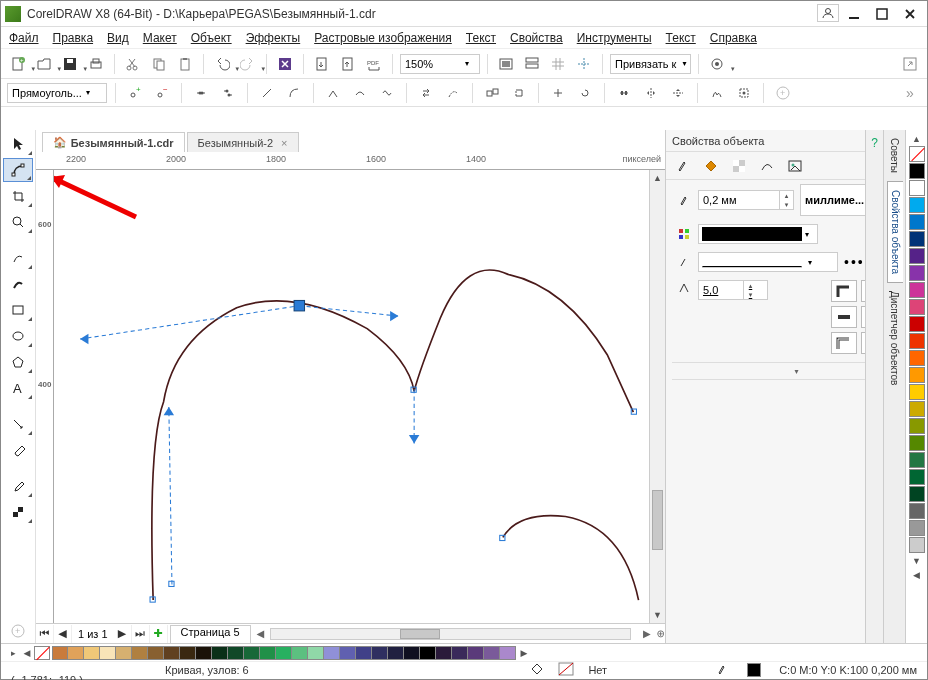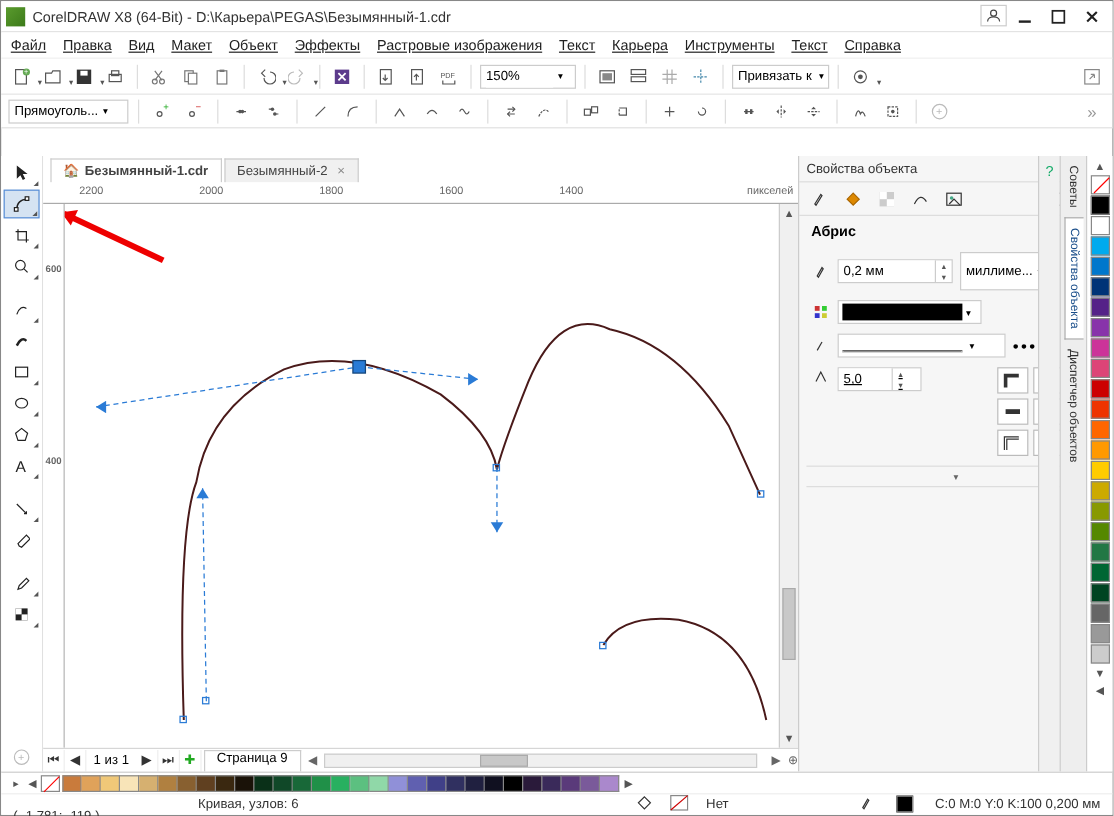--- a/index.html
+++ b/index.html
@@ -57,21 +57,21 @@
   .prop-tabs { height:28px; display:flex; align-items:center; padding:0 6px; gap:6px; border-bottom:1px solid #ddd;}
   .prop-tabs .pt { width:22px; height:22px; display:flex; align-items:center; justify-content:center;}
   .prop-tabs .ptsep { flex:1;}
   .prop-section-title { font-weight:bold; padding:6px 10px; font-size:12px;}
   .prop-row { display:flex; align-items:center; padding:4px 10px; gap:6px;}
   .prop-row .ic { width:16px; display:flex; justify-content:center;}
   .spin { display:flex; align-items:center; border:1px solid #ccc; height:20px; background:#fff;}
   .spin input { border:none; width:80px; height:18px; font-size:11px; padding:0 4px; outline:none;}
   .spin .ud { width:14px; height:18px; display:flex; flex-direction:column; border-left:1px solid #ccc;}
   .spin .ud span{ flex:1; font-size:7px; display:flex; align-items:center; justify-content:center; color:#555;}
-  .unit-combo { border:1px solid #ccc; height:20px; background:#fff; font-size:11px; padding:15px 4px; display:flex; align-items:center;}
+  .unit-combo { border:1px solid #ccc; height:20px; background:#fff; font-size:11px; padding:15px 4px; display:flex; align-items:center;font-weight:bold;}
   .swatch-drop { border:1px solid #ccc; height:20px; background:#fff; width:120px; display:flex; align-items:center;}
   .swatch-drop .sw { width:100px; height:14px; margin:0 3px; background:#000;}
   .swatch-drop.wh .sw { background:#fff; border:1px solid #ccc;}
   .corner-grid { display:grid; grid-template-columns: repeat(3,26px); gap:4px; }
   .corner-grid .cell { width:26px; height:22px; border:1px solid #bbb; background:#fff; display:flex; align-items:center; justify-content:center; font-size:14px;}
   .vert-tabs { width:22px; background:#eee; border-left:1px solid #ccc; display:flex; flex-direction:column; align-items:center; }
   .vtab { writing-mode: vertical-rl; font-size:10px; padding:8px 2px; color:#333; }
   .vtab.active { background:#fff; border:1px solid #aaa; border-right:none; color:#1a4e8a;}
   .palette { width:22px; background:#fff; border-left:1px solid #ccc; display:flex; flex-direction:column; align-items:center; padding-top:2px; gap:0;}
   .palette .pc { width:16px; height:16px; border:1px solid #888; margin-bottom:1px;}
@@ -131,21 +131,21 @@
 
   <div class="menubar">
     <span><u>Файл</u></span>
     <span><u>Правка</u></span>
     <span><u>Вид</u></span>
     <span><u>Макет</u></span>
     <span><u>Объект</u></span>
     <span><u>Эффекты</u></span>
     <span><u>Растровые изображения</u></span>
     <span><u>Текст</u></span>
-    <span><u>Карьера</u></span>
+    <span><u>Свойства</u></span>
     <span><u>Инструменты</u></span>
     <span><u>Текст</u></span>
     <span><u>Справка</u></span>
   </div>
 
   <div class="toolbar">
     <div class="tb">
         <svg width="16" height="16">
           <rect x="3" y="2" width="9" height="12" fill="none" stroke="#555"></rect>
           <circle cx="12" cy="4" r="3" fill="#6a5"></circle>
@@ -590,21 +590,21 @@
           <div class="arr" style="position:absolute;bottom:0;left:0;right:0;">▼</div>
         </div>
       </div>
       <div class="pager">
         <div class="pbtn">⏮</div>
         <div class="pbtn">◀</div>
         <div class="pagelabel">1  из  1</div>
         <div class="pbtn">▶</div>
         <div class="pbtn">⏭</div>
         <div class="pbtn" style="color:#2a2">✚</div>
-        <div class="pagetab">Страница 9</div>
+        <div class="pagetab">Страница 5</div>
         <span class="trackarrow">◀</span>
         <div class="scroll-h-track">
             <div class="thumb"></div>
           </div>
         <span class="trackarrow">▶</span>
         <span class="trackarrow">⊕</span>
       </div>
     </div>
 
     <div class="right-dock">
@@ -650,21 +650,20 @@
               <rect x="1" y="2" width="14" height="10" fill="none" stroke="#555"></rect>
             </svg>
           </div>
         <div class="pt">
             <svg width="16" height="14">
               <rect x="3" y="2" width="10" height="10" fill="none" stroke="#555"></rect>
               <rect x="13" y="2" width="2" height="10" fill="#555"></rect>
             </svg>
           </div>
       </div>
-      <div class="prop-section-title">Абрис</div>
 
       <div class="prop-row">
         <span class="ic">
             <svg width="14" height="14">
               <path d="M4 11l4-7 1 1-4 7z" fill="none" stroke="#333"></path>
             </svg>
           </span>
         <div class="spin">
           <input value="0,2 мм" style="">
           <div class="ud">

